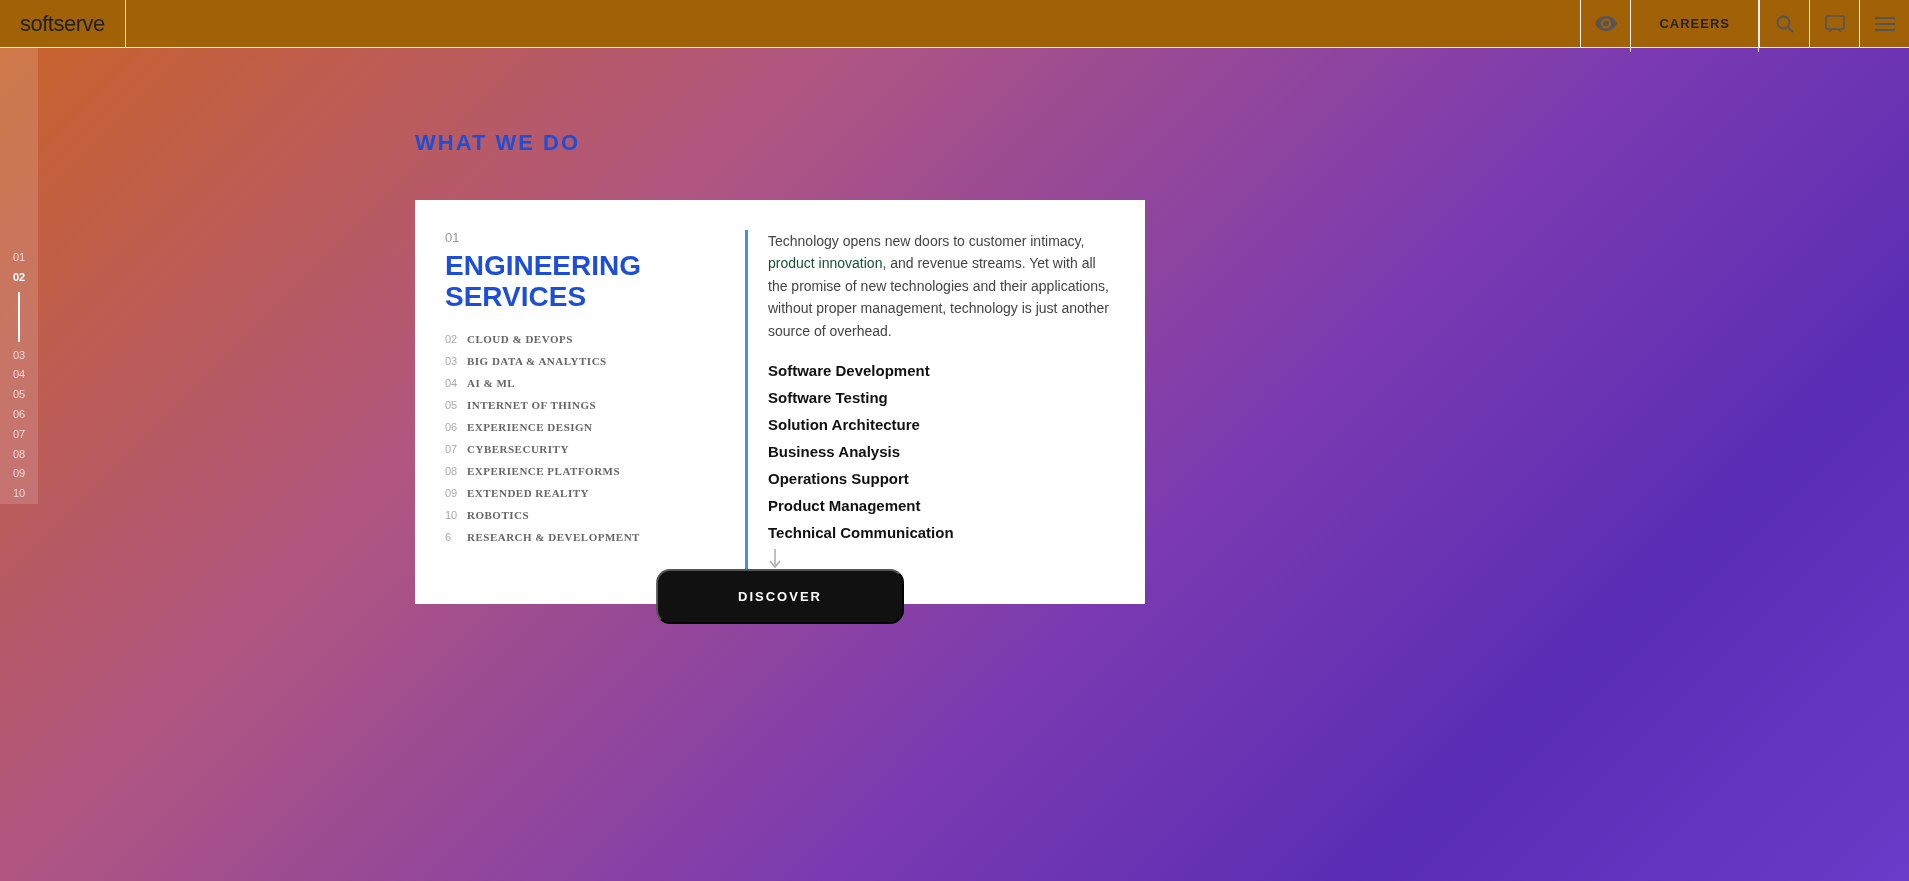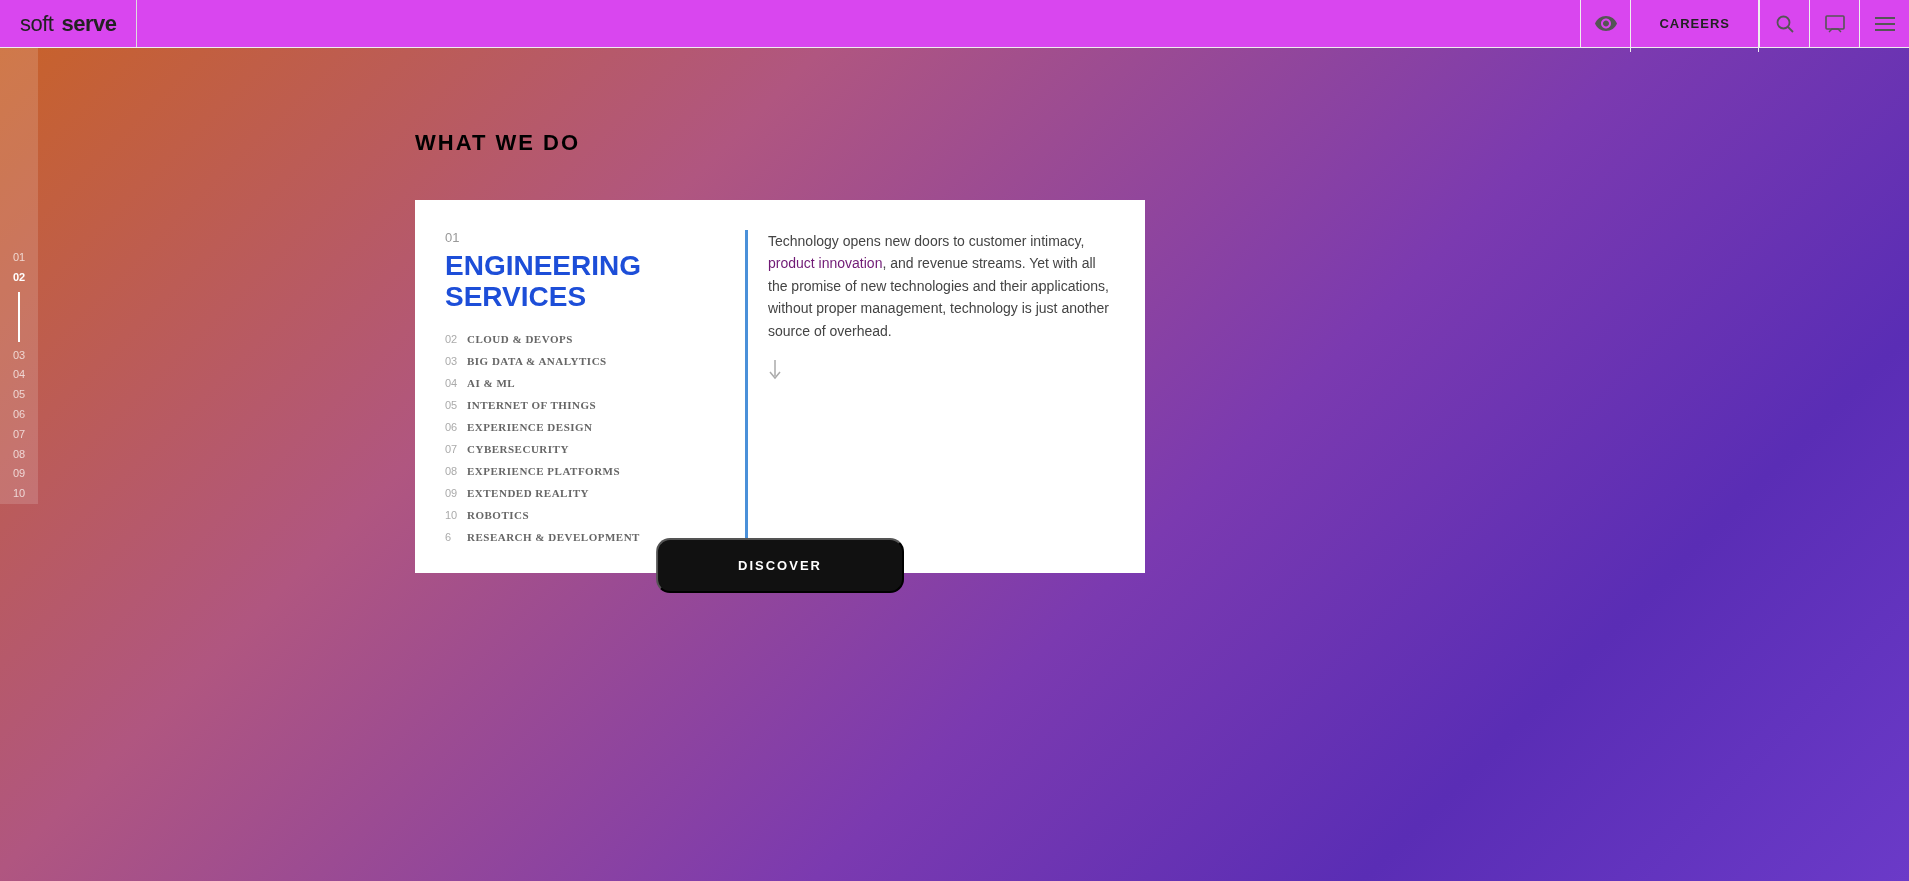--- a/index.html
+++ b/index.html
@@ -11,38 +11,38 @@
       position: relative;
     }
 
     
     .header {
       position: fixed;
       top: 0;
       left: 0;
       right: 0;
       height: 48px;
-      background: #d946ef;
+      background: #a16207;
       display: flex;
       align-items: center;
       z-index: 100;
       border-bottom: 1px solid #eee;
     }
     .header-logo {
       padding: 0 20px;
       font-size: 22px;
       color: #222;
       letter-spacing: -0.5px;
       border-right: 1px solid #ddd;
       height: 100%;
       display: flex;
       align-items: center;
     }
     .header-logo span.soft { font-weight: 400; }
-    .header-logo span.serve { font-weight: 700; margin-left: 8px; }
+    .header-logo span.serve { font-weight: 400; }
     .header-spacer { flex: 1; }
     .header-nav {
       display: flex;
       align-items: center;
       height: 100%;
     }
     .header-icon {
       width: 50px;
       height: 48px;
       display: flex;
@@ -108,21 +108,21 @@
       height: 50px;
       background: #fff;
       margin: 4px 0;
     }
 
     
     .section-title {
       position: absolute;
       top: 130px;
       left: 415px;
-      color: #000000;
+      color: #1d4ed8;
       font-size: 22px;
       font-weight: 700;
       letter-spacing: 2px;
       text-transform: uppercase;
     }
 
     
     .card {
       position: absolute;
       top: 200px;
@@ -186,21 +186,21 @@
     .card-right {
       flex: 1;
     }
     .card-description {
       font-size: 14px;
       color: #444;
       line-height: 1.6;
       margin-bottom: 18px;
     }
     .card-description em {
-      color: #701a75;
+      color: #14532d;
       font-style: normal;
     }
     .card-services {
       list-style: none;
     }
     .card-services li {
       font-size: 15px;
       font-weight: 700;
       color: #111;
       margin-bottom: 6px;
@@ -340,20 +340,29 @@
         <span class="card-menu-label">RESEARCH &amp; DEVELOPMENT</span>
       </div>
     </div>
 
     <div class="card-divider"></div>
 
     <div class="card-right">
       <p class="card-description">
         Technology opens new doors to customer intimacy, <em>product innovation</em>, and revenue streams. Yet with all the promise of new technologies and their applications, without proper management, technology is just another source of overhead.
       </p>
+      <ul class="card-services">
+        <li>Software Development</li>
+        <li>Software Testing</li>
+        <li>Solution Architecture</li>
+        <li>Business Analysis</li>
+        <li>Operations Support</li>
+        <li>Product Management</li>
+        <li>Technical Communication</li>
+      </ul>
       <div class="card-scroll-arrow">
         <svg width="14" height="20" viewBox="0 0 14 20" fill="none" xmlns="http://www.w3.org/2000/svg">
           <line x1="7" y1="0" x2="7" y2="16" stroke="#aaa" stroke-width="1.5"></line>
           <polyline points="2,12 7,18 12,12" stroke="#aaa" stroke-width="1.5" fill="none"></polyline>
         </svg>
       </div>
     </div>
   </div>
 
   <button class="discover-btn">DISCOVER</button>

